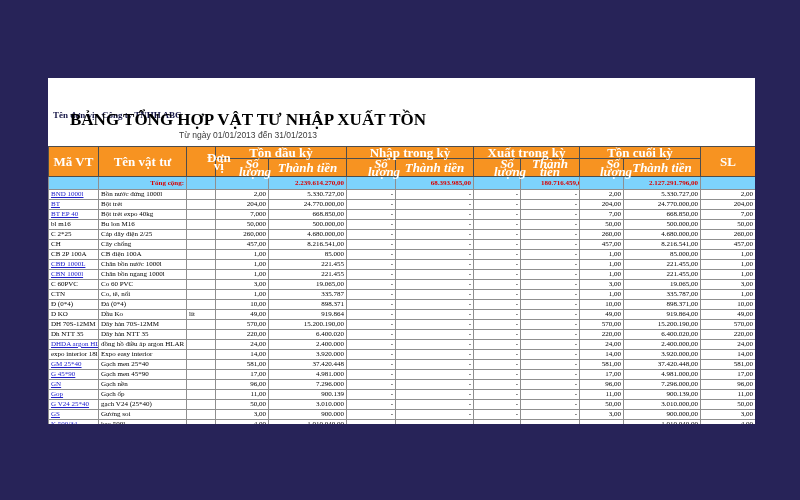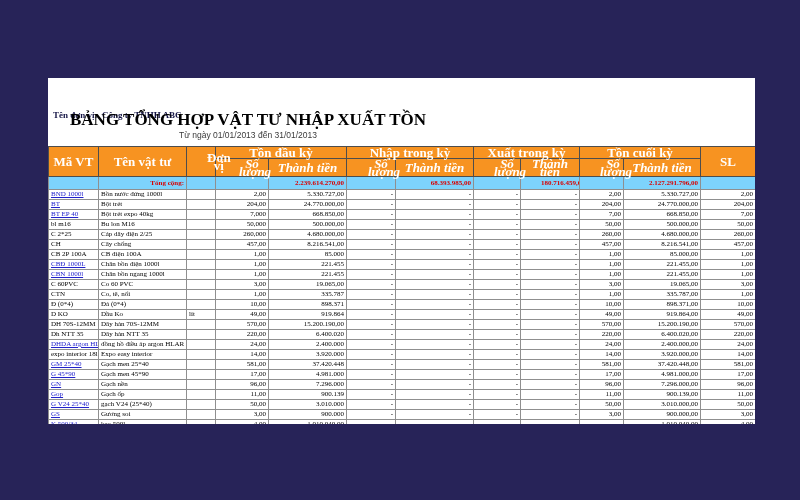--- a/index.html
+++ b/index.html
@@ -201,21 +201,21 @@
           <td class="num cream">-</td>
           <td class="num cream">-</td>
           <td class="num cream">-</td>
           <td class="num cream">-</td>
           <td class="num cream">1,00</td>
           <td class="num">85.000,00</td>
           <td class="num cream">1,00</td>
         </tr>
         <tr>
           <td class="code link">CBĐ 1000L</td>
-          <td class="name">Chân bồn điện 1000l</td>
+          <td class="name">Chân bồn nước 1000l</td>
           <td class="dv"></td>
           <td class="num">1,00</td>
           <td class="num">221.455</td>
           <td class="num cream">-</td>
           <td class="num cream">-</td>
           <td class="num cream">-</td>
           <td class="num cream">-</td>
           <td class="num cream">1,00</td>
           <td class="num">221.455,00</td>
           <td class="num cream">1,00</td>

